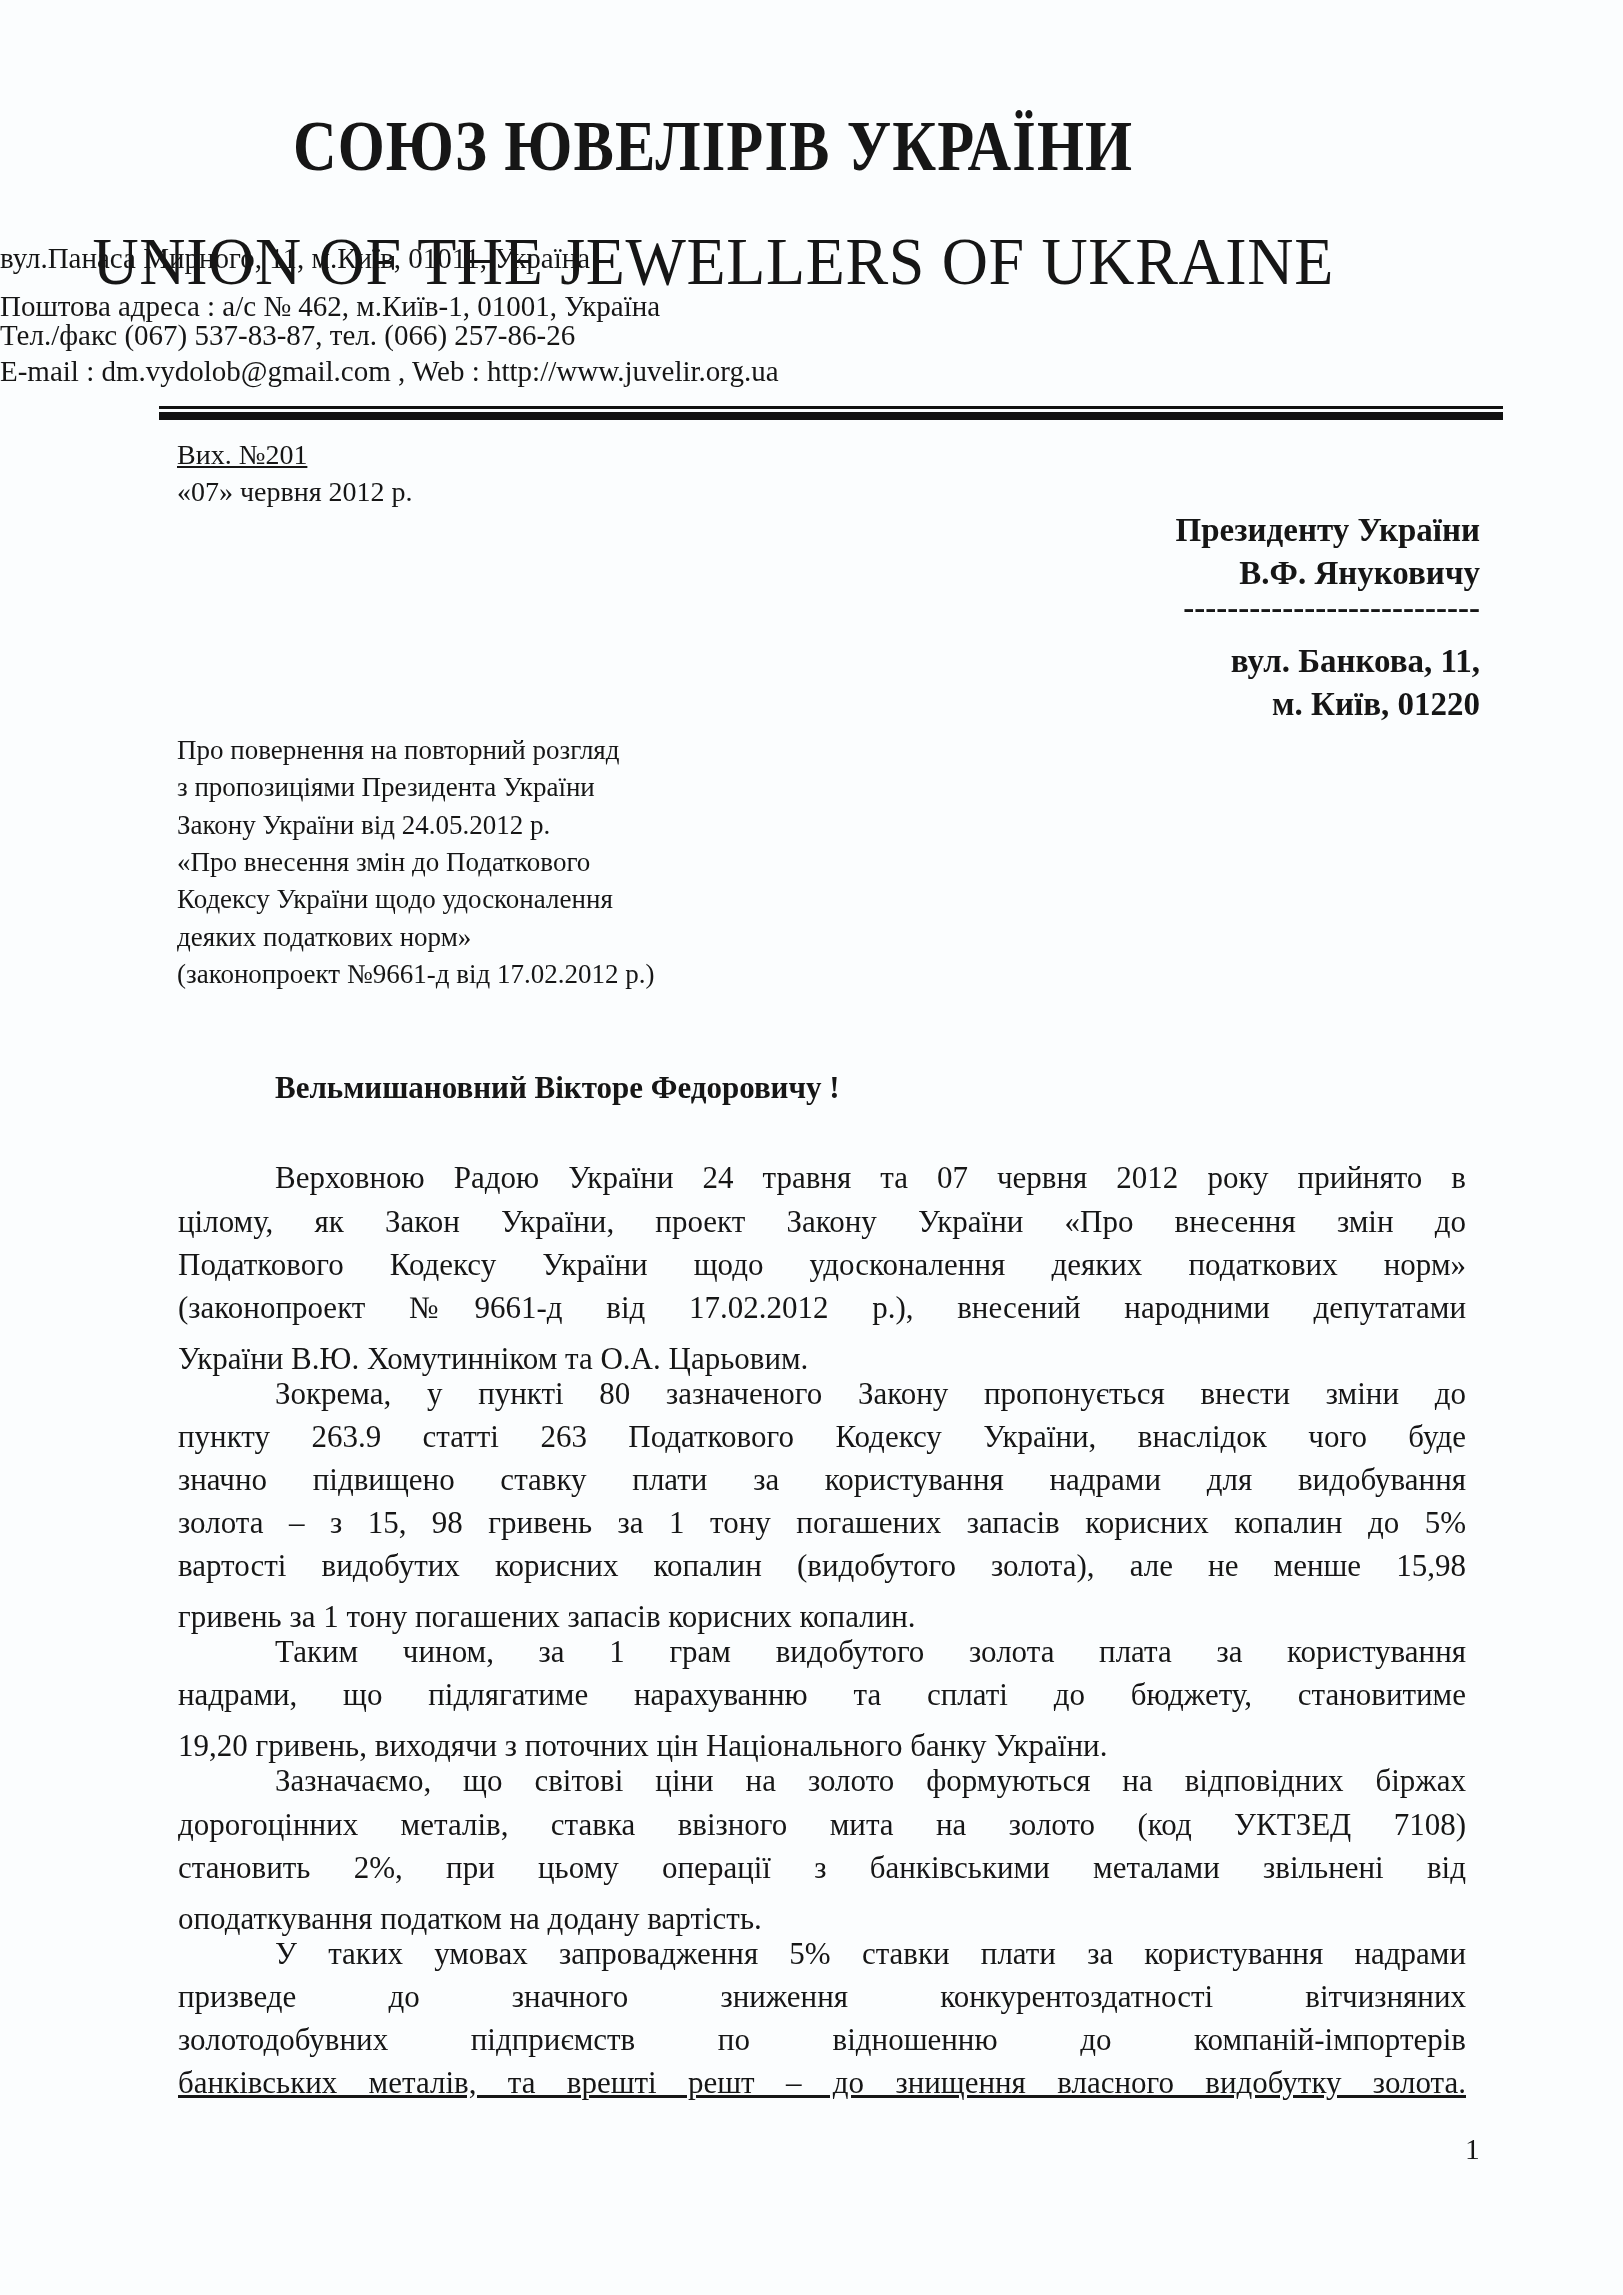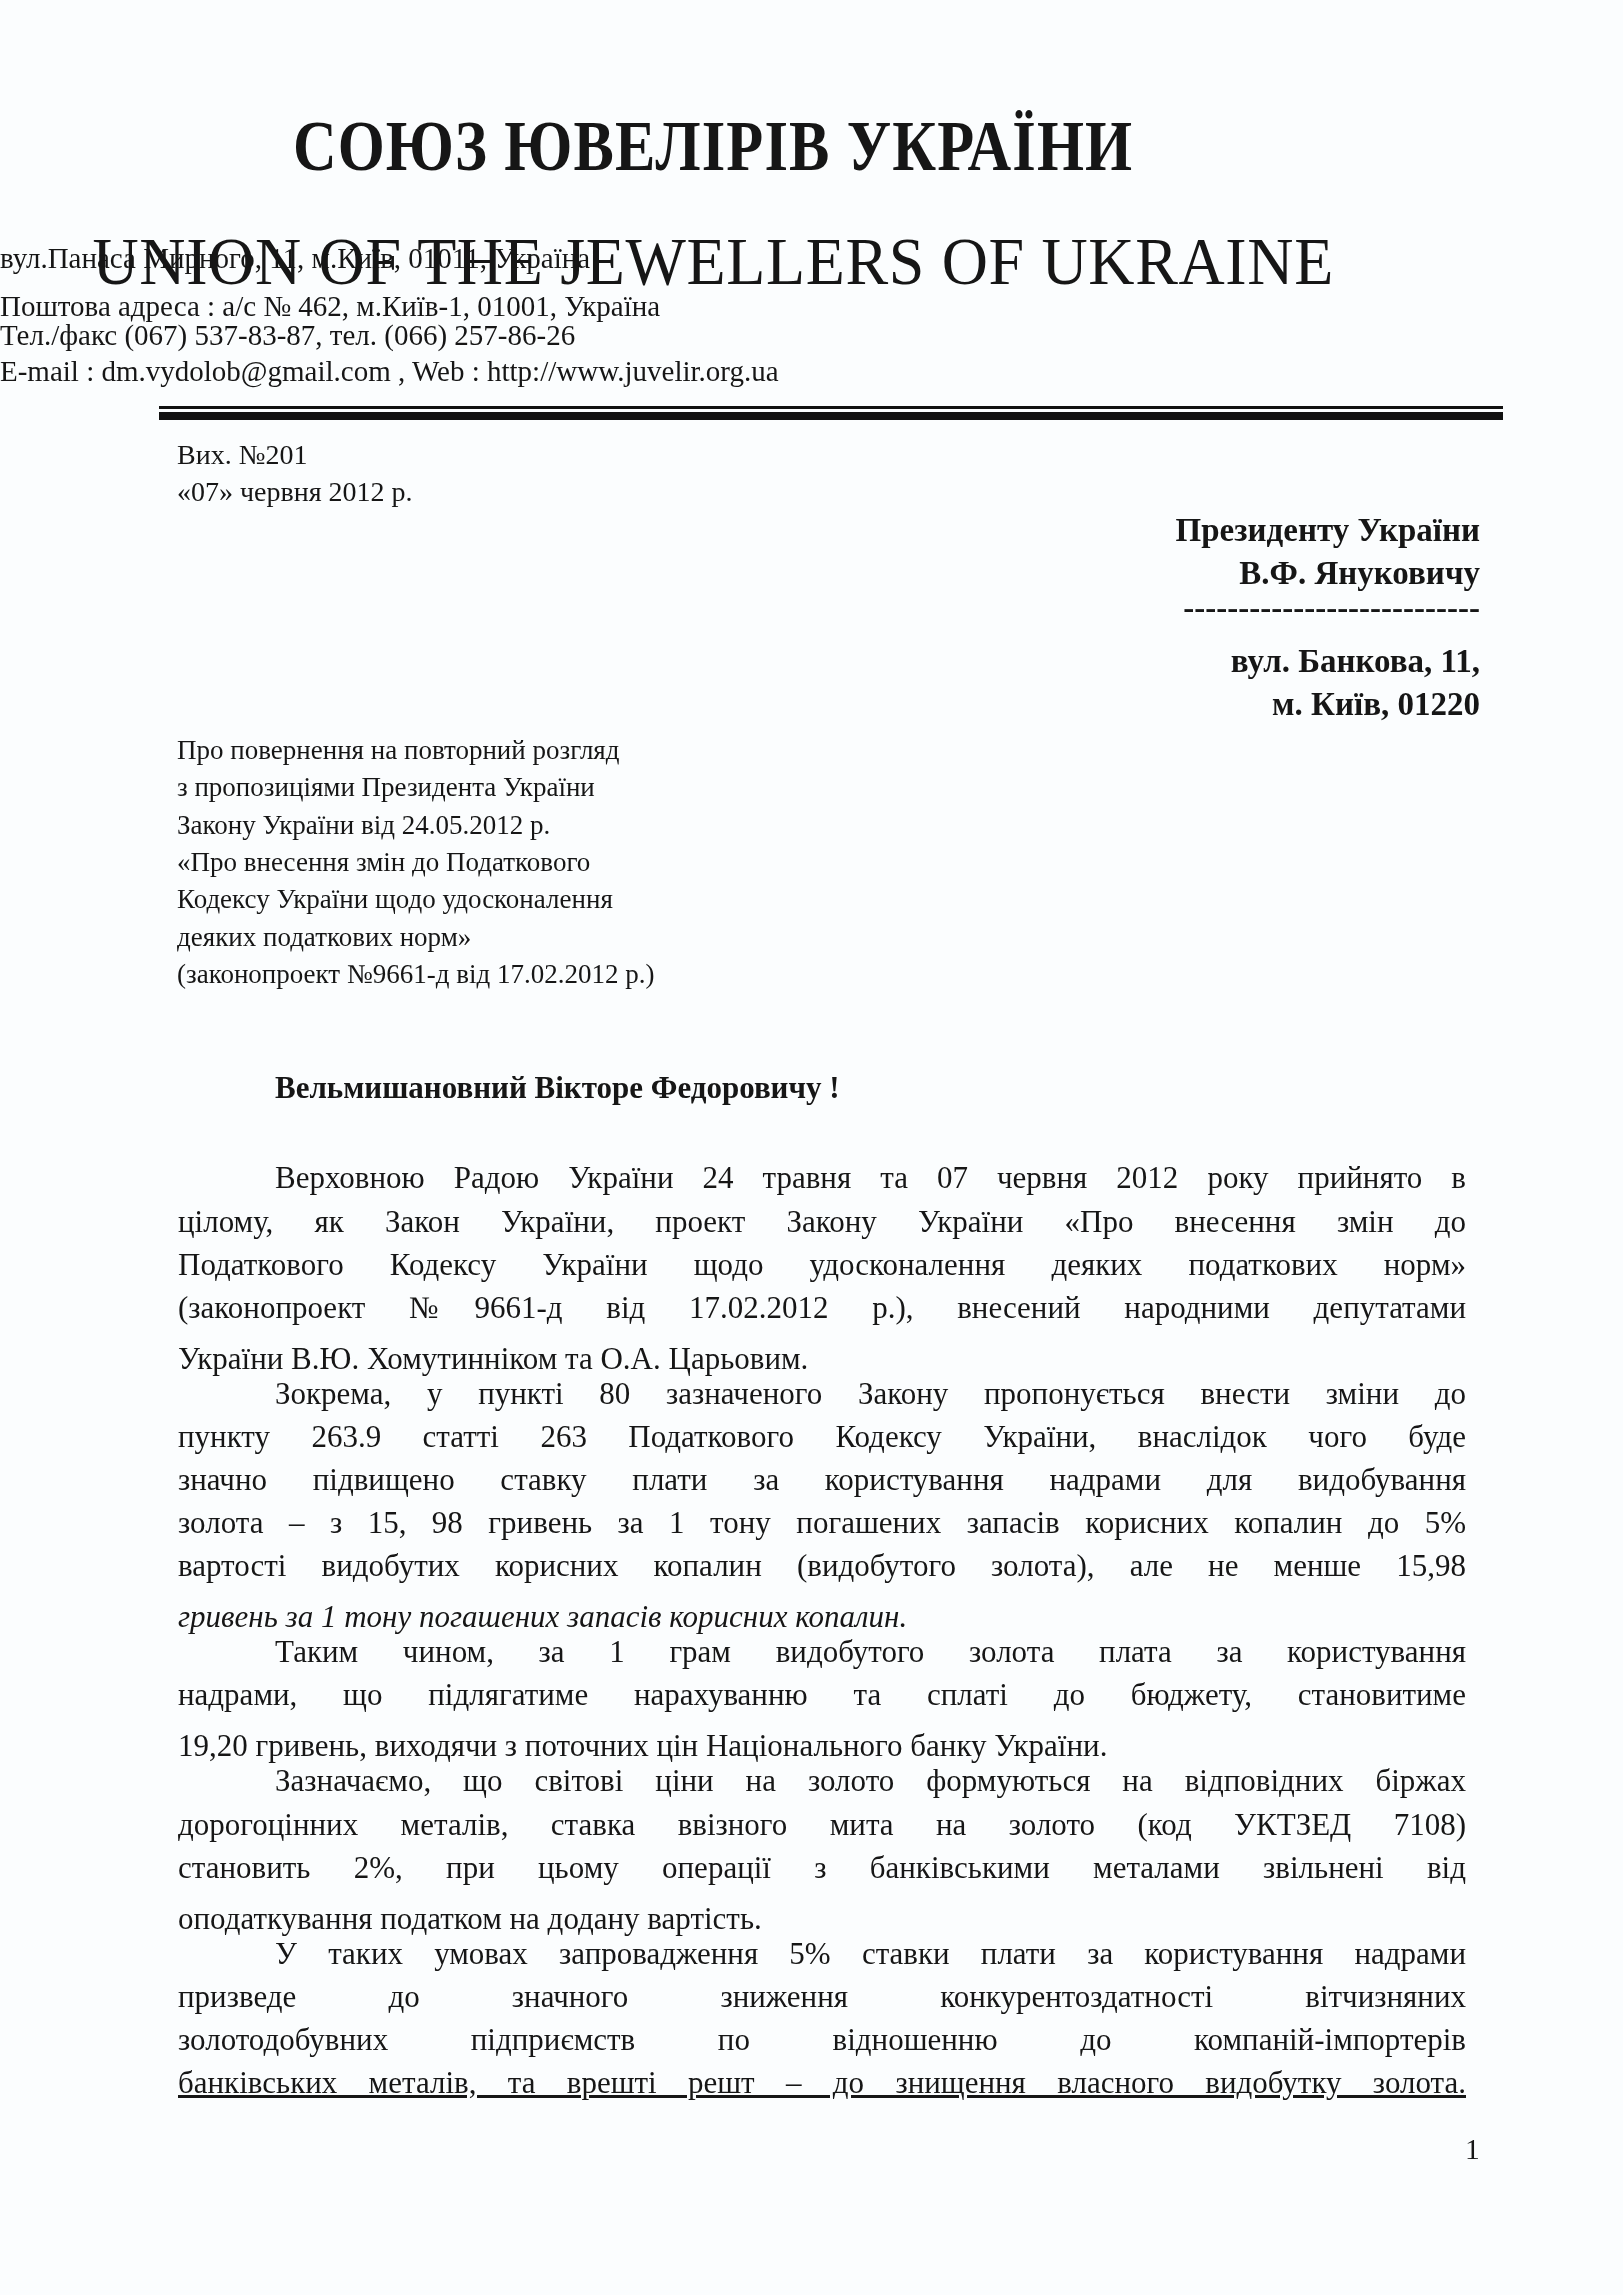--- a/index.html
+++ b/index.html
@@ -17,21 +17,21 @@
   #org-title-en { top: 192px; font-size: 67px; font-weight: normal; letter-spacing: 0.7px; margin-top: 36px; }
   .addr { font-size: 29px; }
   #addr-1 { top: 244px; }
   #addr-2 { top: 282px; margin-top: 10px; }
   #addr-3 { top: 321px; }
   #addr-4 { top: 357px; }
   .rule { position: absolute; left: 159px; width: 1344px; background: #111; }
   #rule-thin { top: 406px; height: 2.6px; }
   #rule-thick { top: 412px; height: 7.9px; }
   .meta { left: 177px; font-size: 28px; }
-  #out-no { top: 441px; }
+  #out-no { top: 441px; text-decoration: underline; }
   #out-date { top: 478px; }
   .rcpt { right: 143px; font-size: 33px; font-weight: bold; text-align: right; }
   #rcpt-1 { top: 514px; }
   #rcpt-2 { top: 557px; }
   #rcpt-sep { top: 592px; letter-spacing: 0px; }
   #rcpt-3 { top: 645px; }
   #rcpt-4 { top: 688px; }
   .subj { left: 177px; font-size: 27px; }
   .salut { left: 275px; top: 1072px; font-size: 31px; font-weight: bold; }
   .body-line { position: absolute; left: 178px; width: 1288px; font-size: 31px; line-height: 1;
@@ -86,21 +86,21 @@
       <div class="body-line" style="top: 1249px;">Податкового Кодексу України щодо удосконалення деяких податкових норм»</div>
       <div class="body-line" style="top: 1292px;">(законопроект №9661-д від 17.02.2012 р.), внесений народними депутатами</div>
       <div class="body-line last" style="top: 1335px;">України В.Ю. Хомутинніком та О.А. Царьовим.</div>
     </div>
     <div>
       <div class="body-line indent" style="top: 1378px;">Зокрема, у пункті 80 зазначеного Закону пропонується внести зміни до</div>
       <div class="body-line" style="top: 1421px;">пункту 263.9 статті 263 Податкового Кодексу України, внаслідок чого буде</div>
       <div class="body-line" style="top: 1464px;">значно підвищено ставку плати за користування надрами для видобування</div>
       <div class="body-line" style="top: 1507px;">золота – з 15, 98 гривень за 1 тону погашених запасів корисних копалин до 5%</div>
       <div class="body-line" style="top: 1550px;">вартості видобутих корисних копалин (видобутого золота), але не менше 15,98</div>
-      <div class="body-line last" style="top: 1593px; font-style: italic;">гривень за 1 тону погашених запасів корисних копалин.</div>
+      <div class="body-line last" style="top: 1593px;">гривень за 1 тону погашених запасів корисних копалин.</div>
     </div>
     <div>
       <div class="body-line indent" style="top: 1636px;">Таким чином, за 1 грам видобутого золота плата за користування</div>
       <div class="body-line" style="top: 1679px;">надрами, що підлягатиме нарахуванню та сплаті до бюджету, становитиме</div>
       <div class="body-line last" style="top: 1722px;">19,20 гривень, виходячи з поточних цін Національного банку України.</div>
     </div>
     <div>
       <div class="body-line indent" style="top: 1765px;">Зазначаємо, що світові ціни на золото формуються на відповідних біржах</div>
       <div class="body-line" style="top: 1809px;">дорогоцінних металів, ставка ввізного мита на золото (код УКТЗЕД 7108)</div>
       <div class="body-line" style="top: 1852px;">становить 2%, при цьому операції з банківськими металами звільнені від</div>

